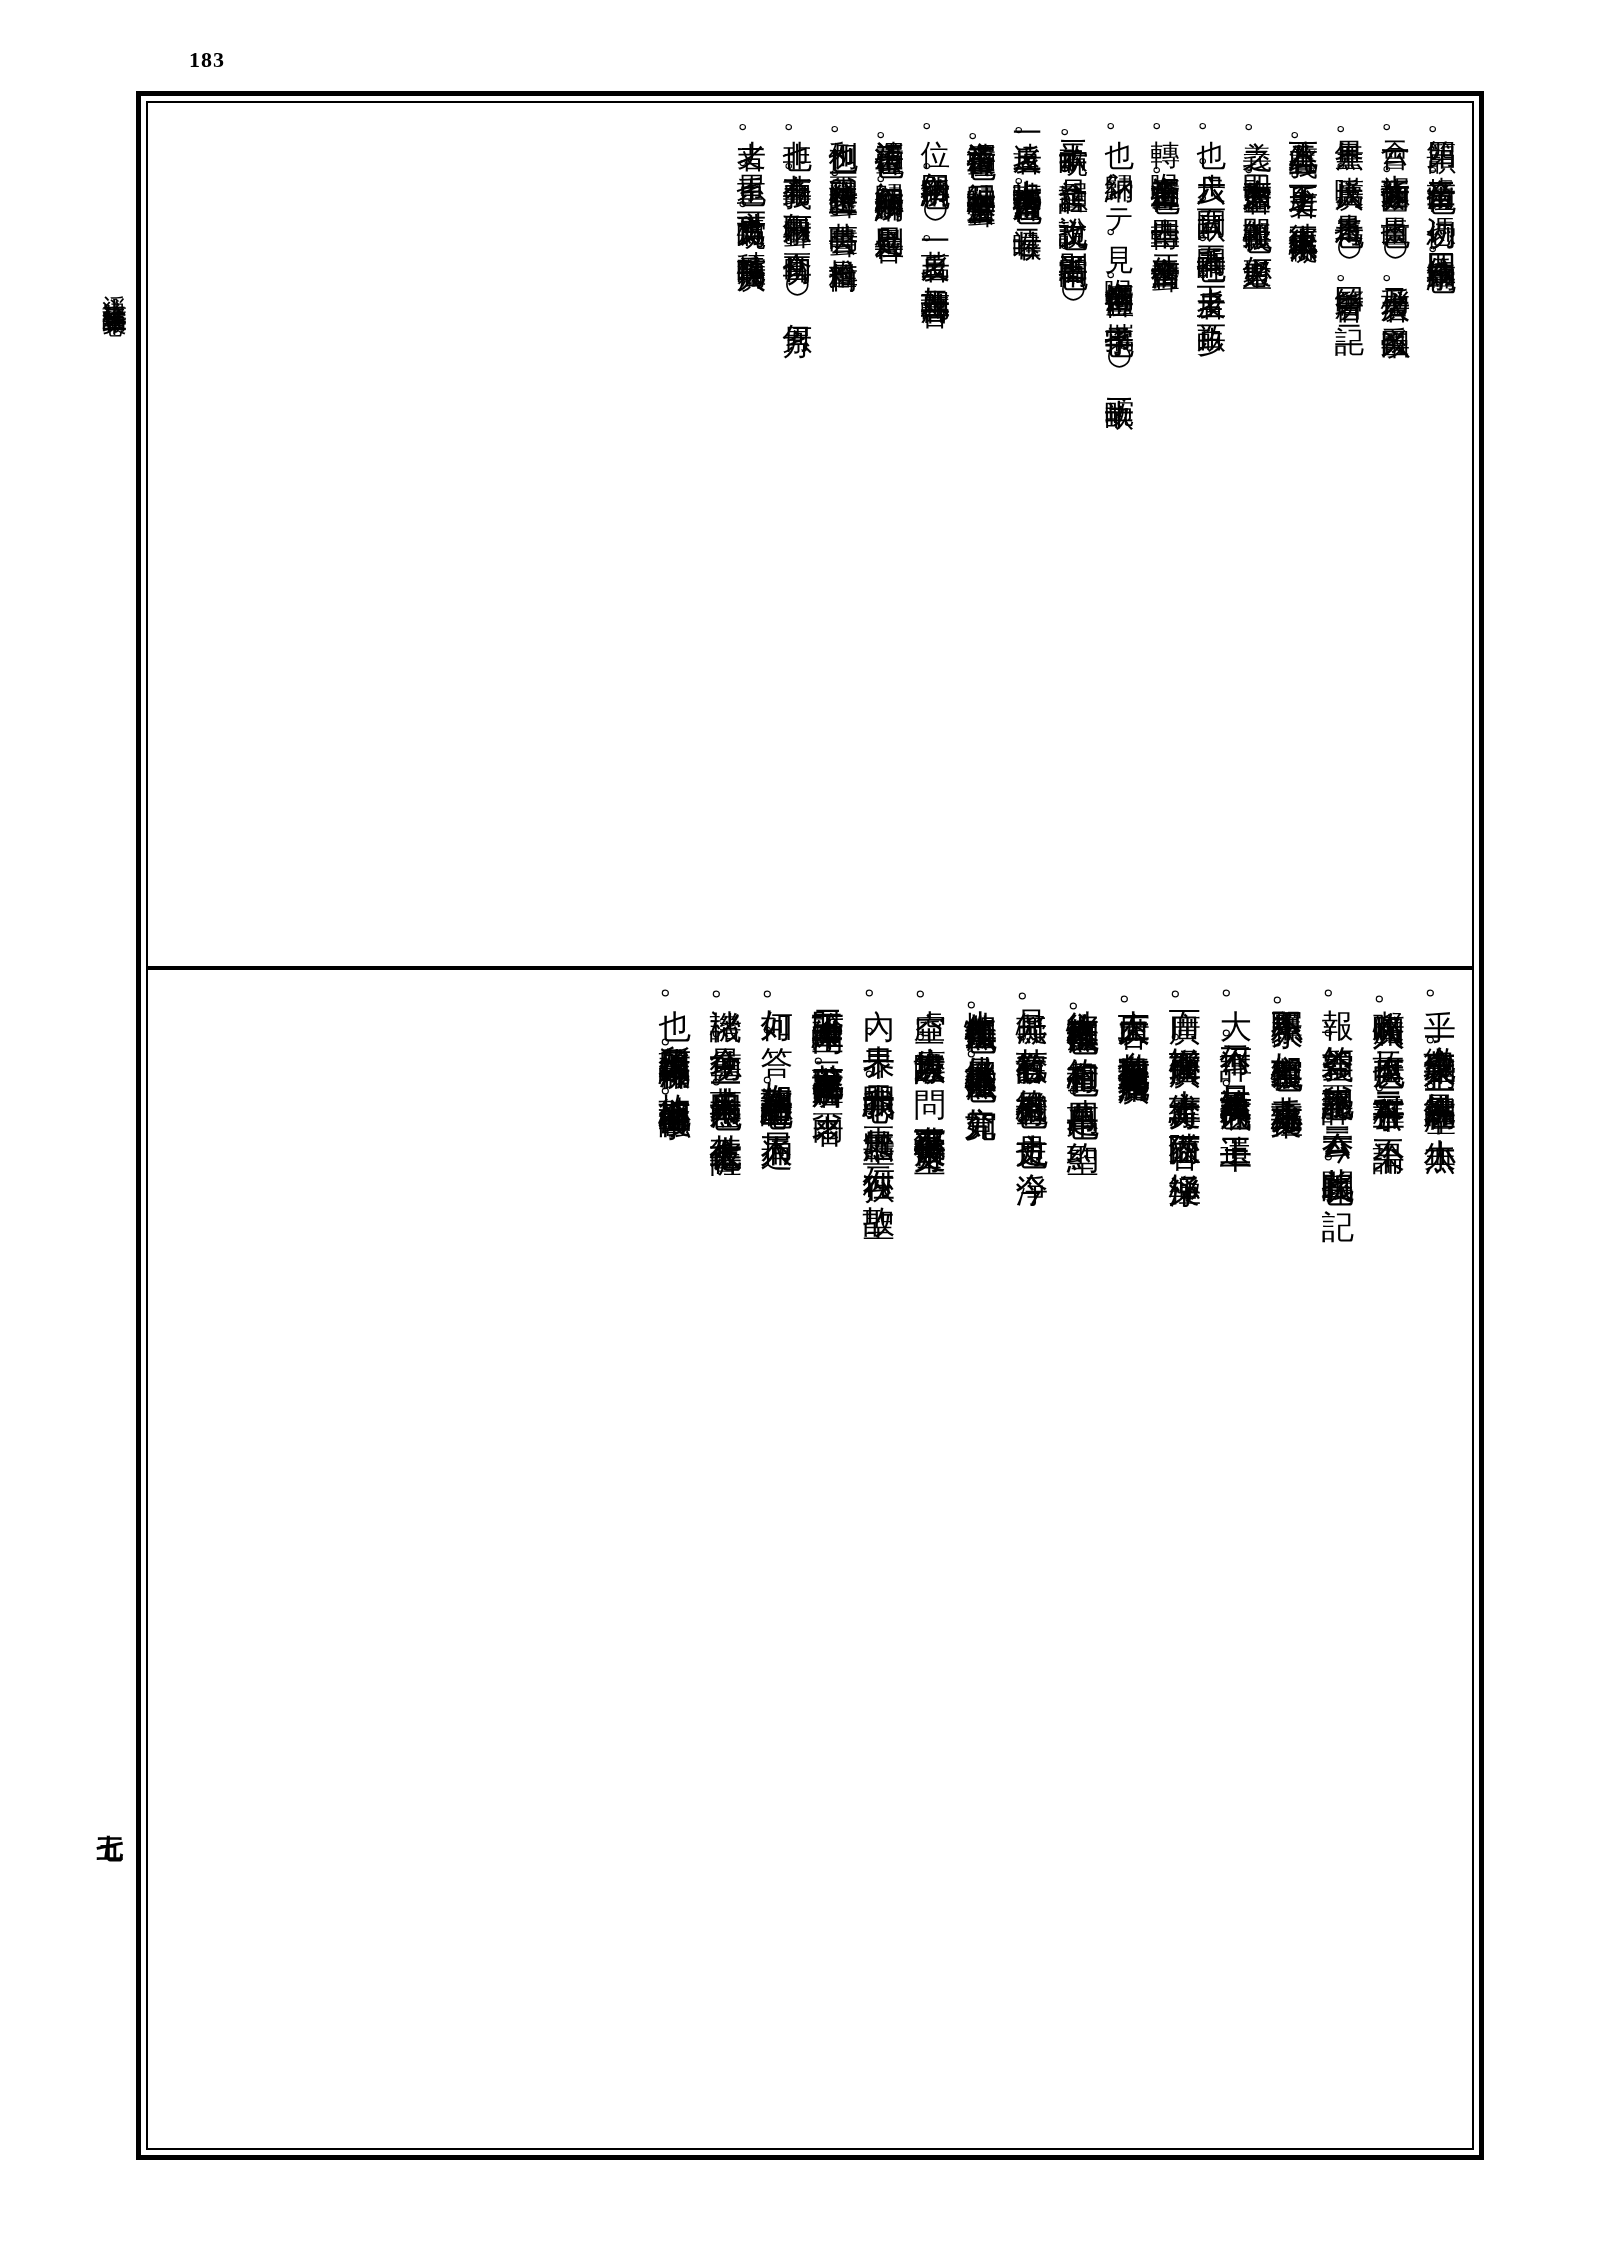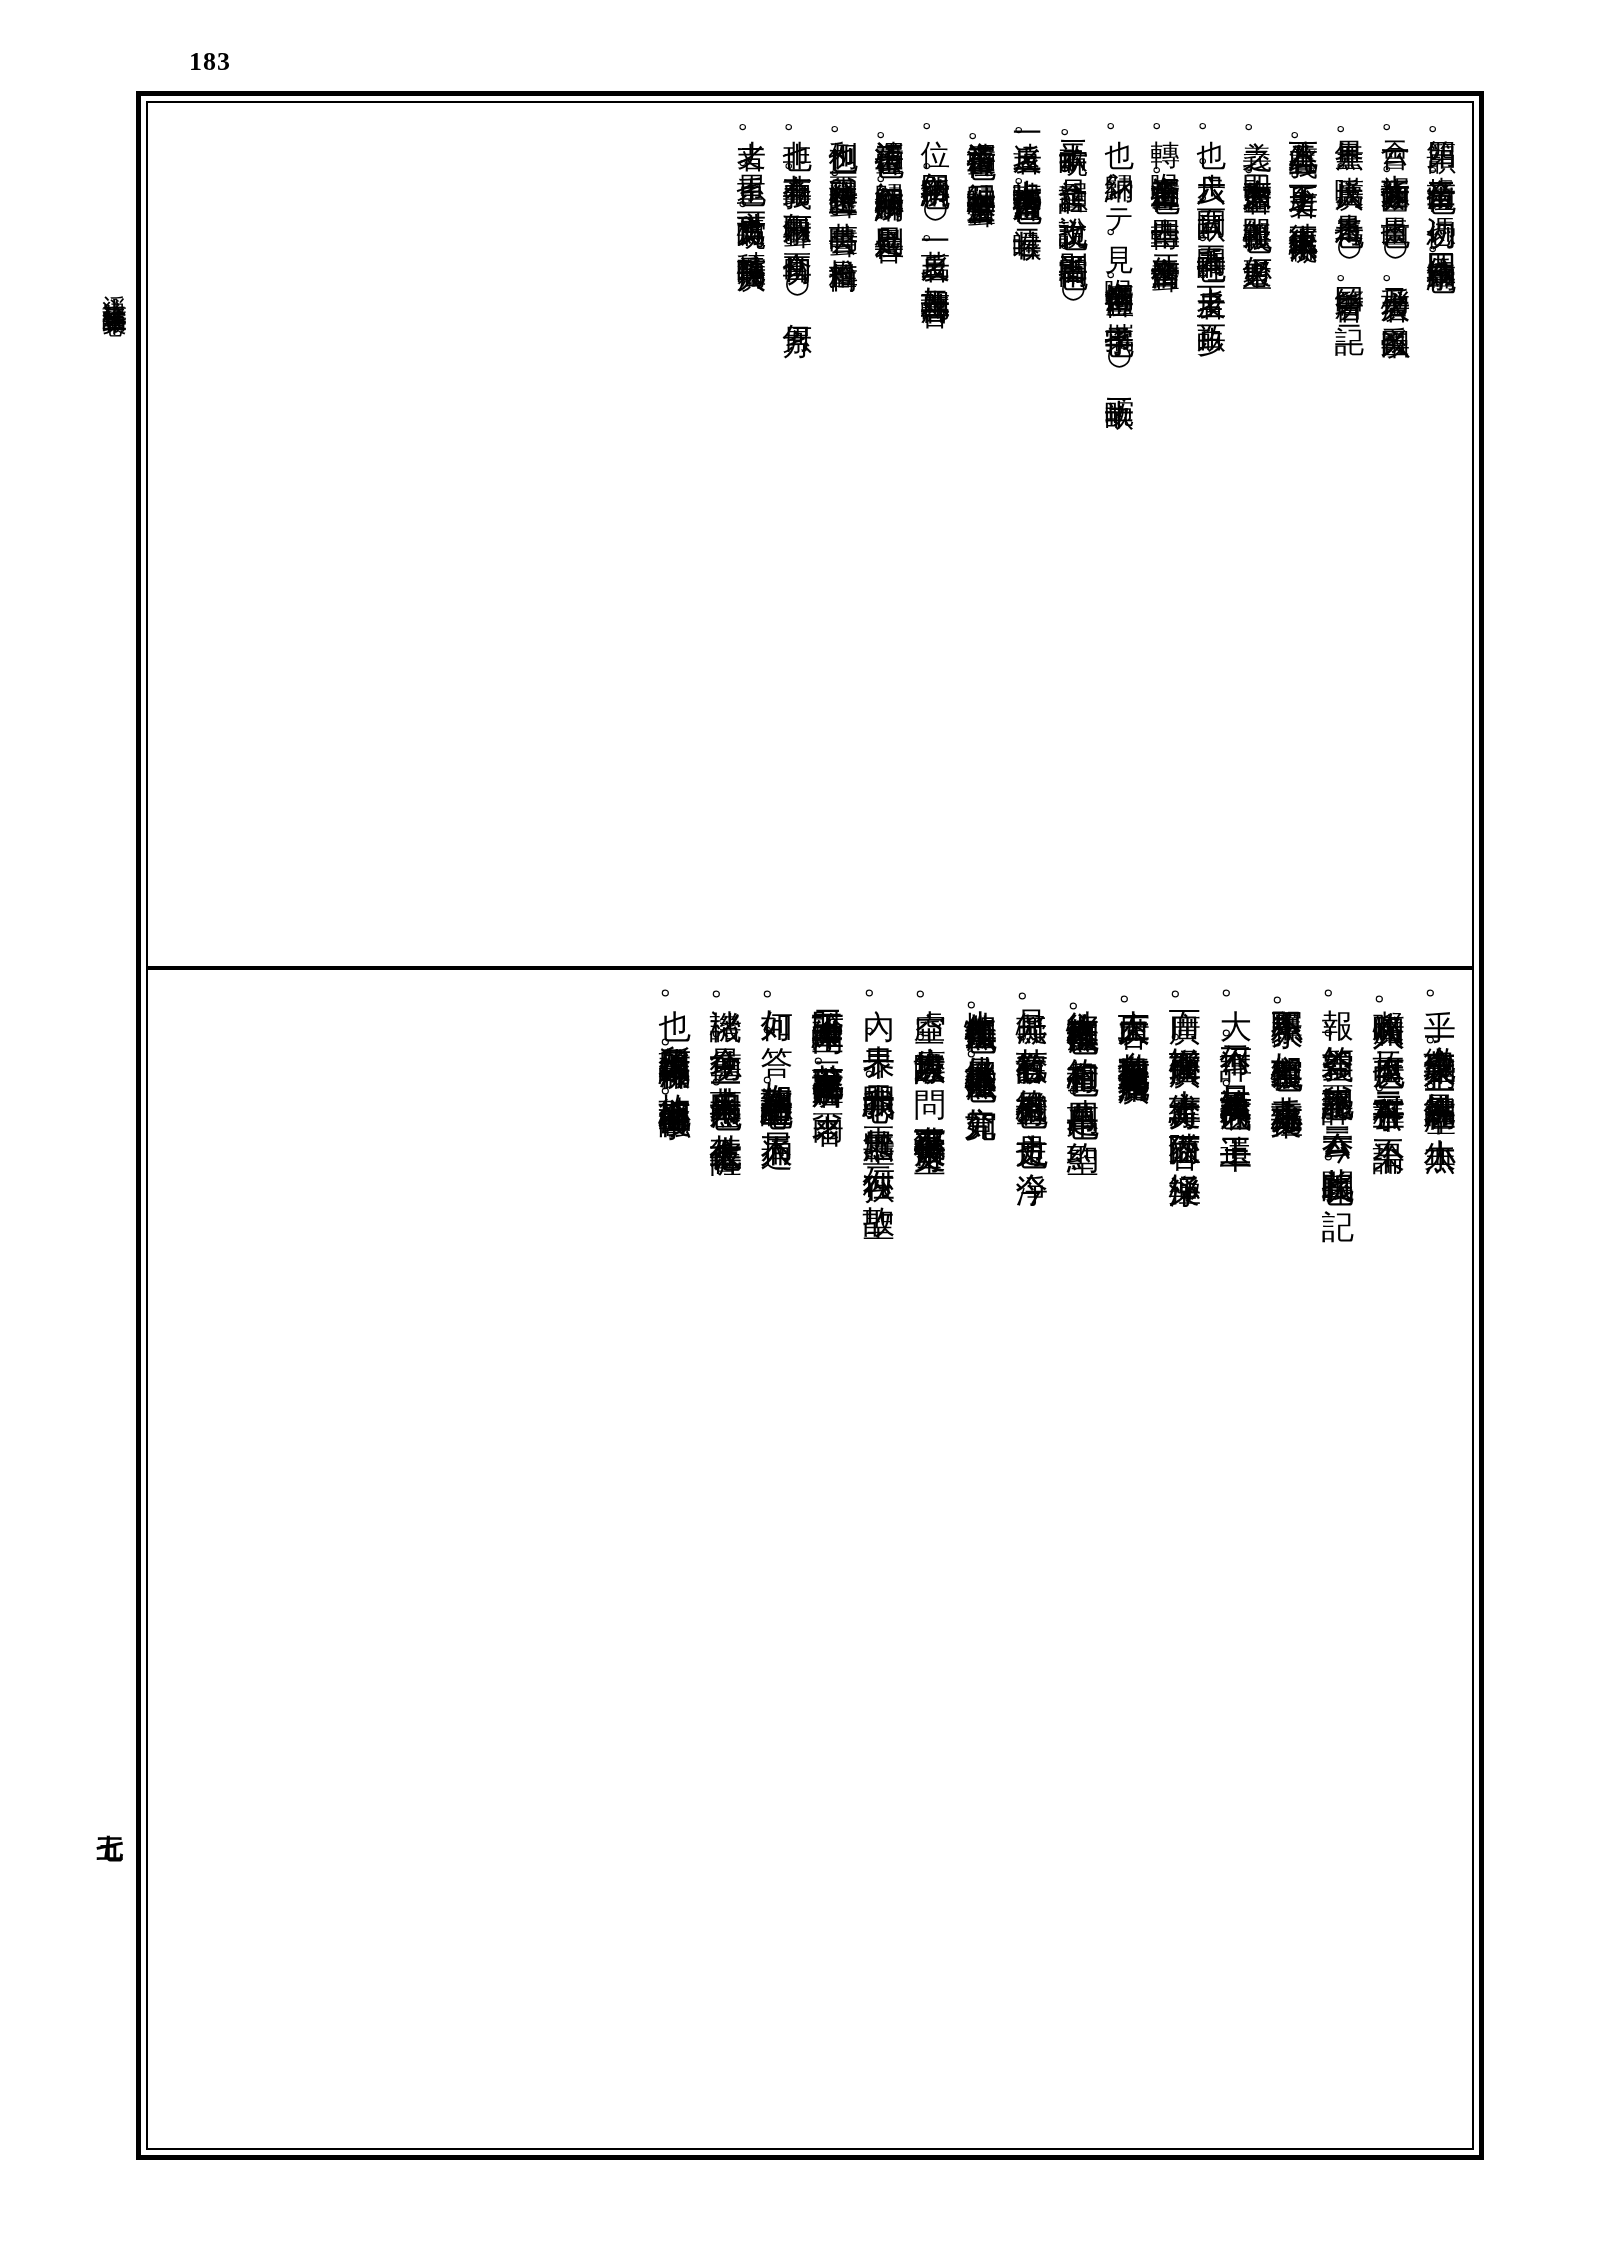--- a/index.html
+++ b/index.html
@@ -19,21 +19,21 @@
   .page {
     position: absolute;
     inset: 0;
   }
 
   
   .folio-top {
     position: absolute;
     left: 189px;
     top: 47px;
-    font-size: 26px;
+    font-size: 22px;
     font-weight: bold;
     font-family: "Liberation Serif", serif;
     letter-spacing: 1px;
   }
 
   
   .running-title {
     position: absolute;
     left: 87px;
     top: 276px;

